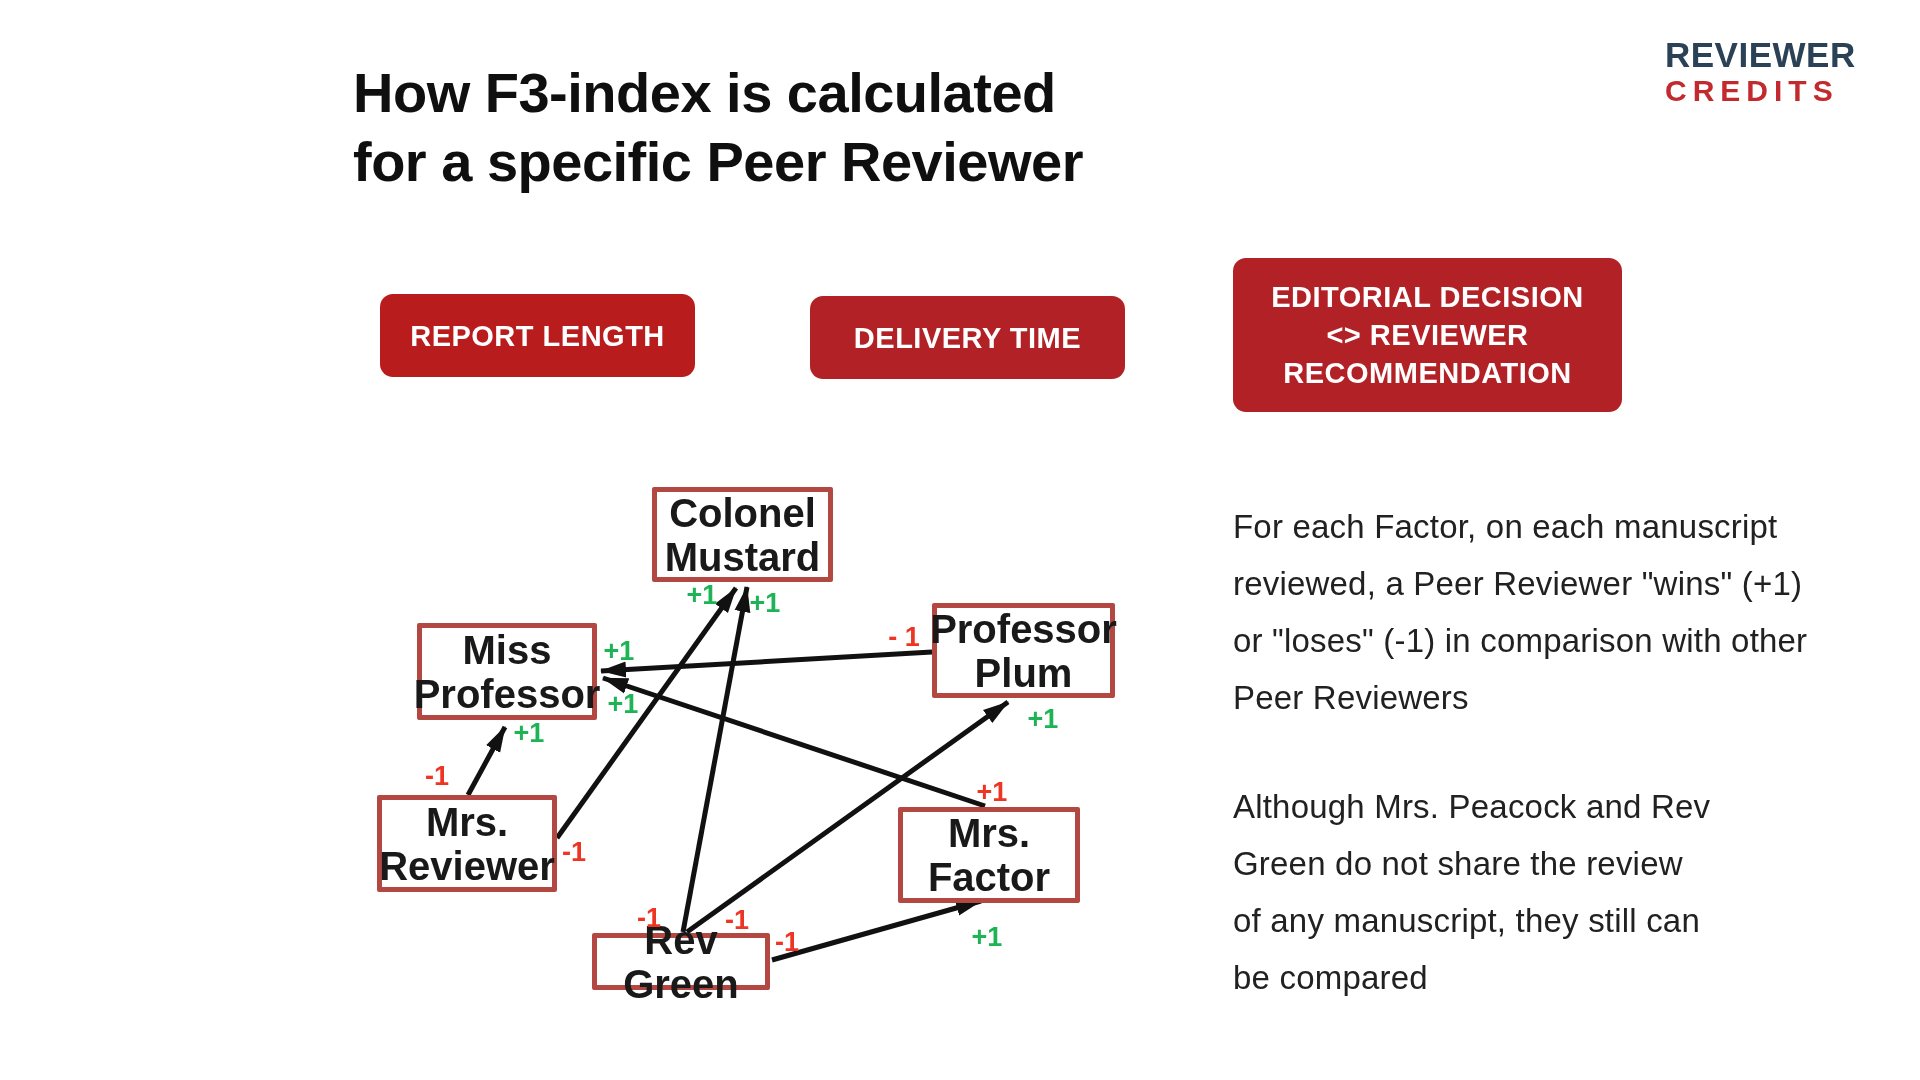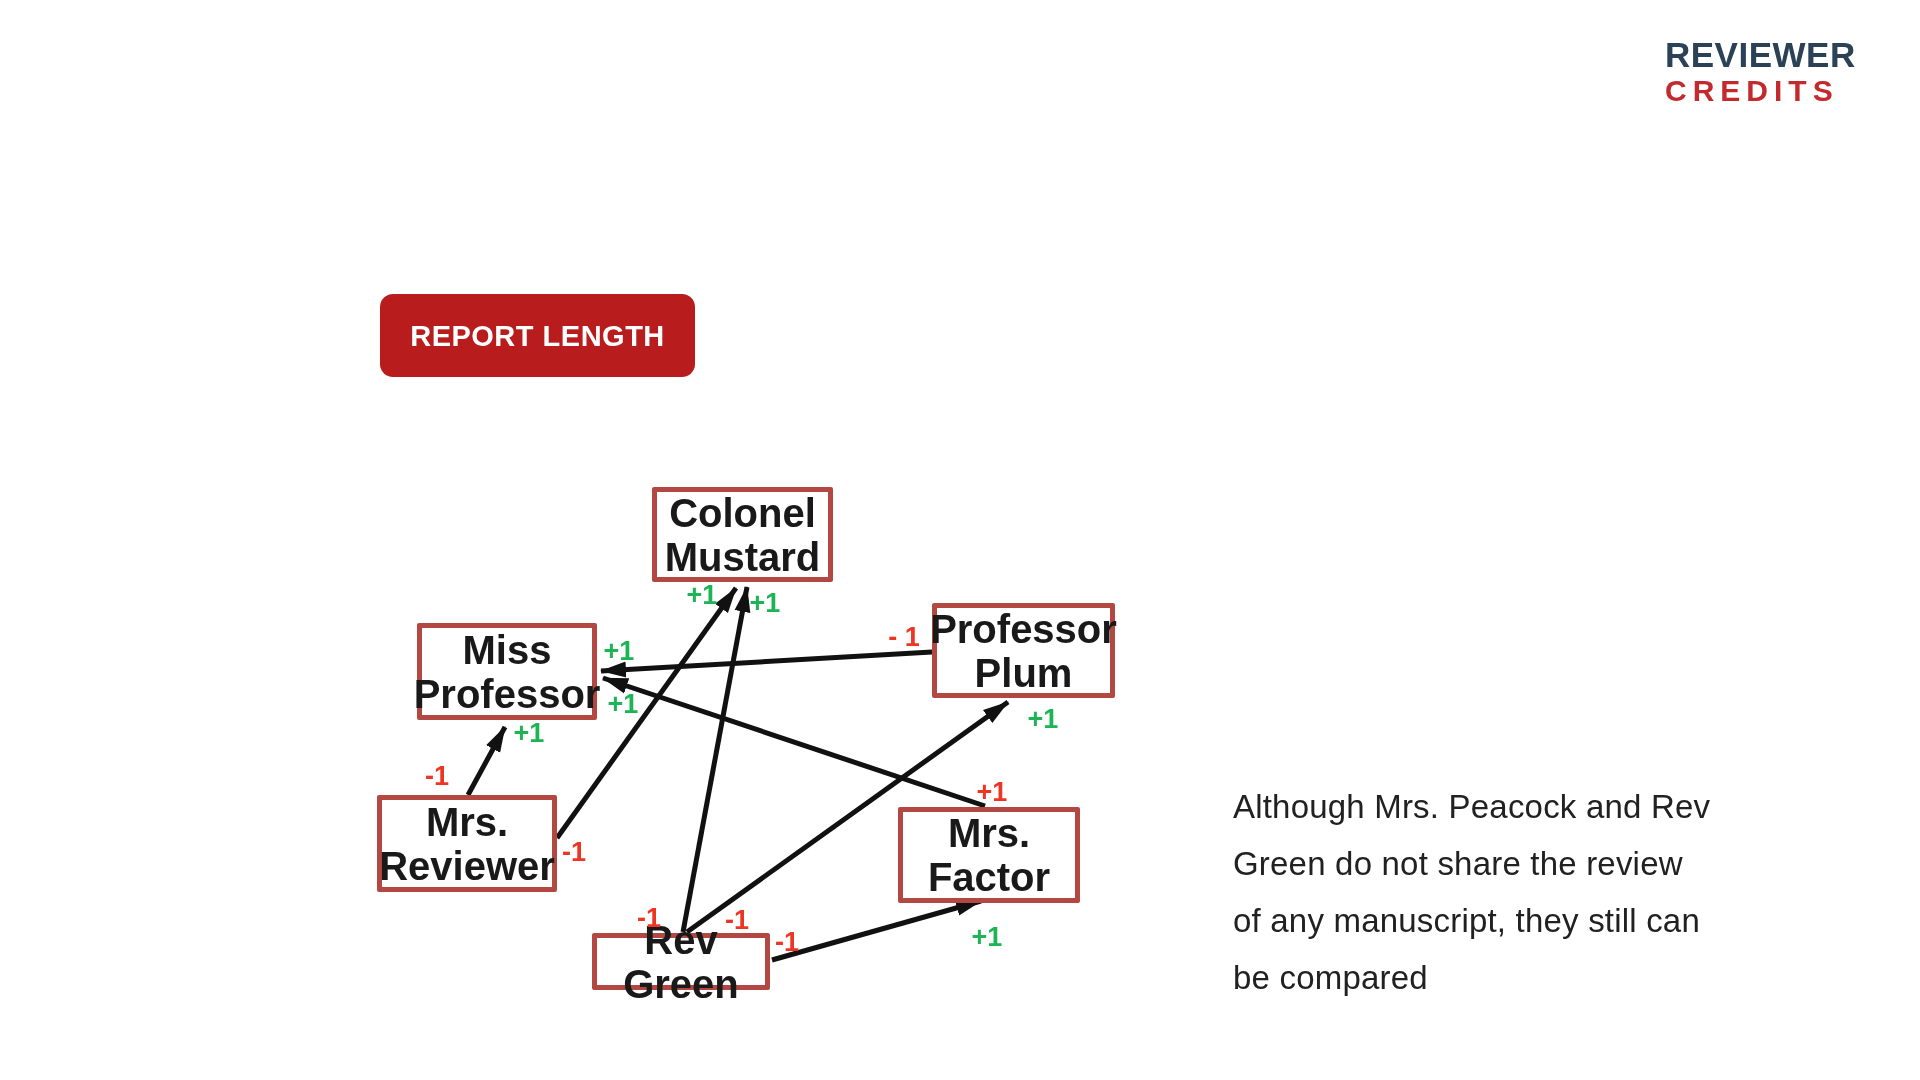--- a/index.html
+++ b/index.html
@@ -42,28 +42,38 @@
   .edge-label{
     position:absolute;transform:translate(-50%,-50%);
     font-size:27px;font-weight:700;white-space:nowrap;
   }
 </style>
 </head>
 <body>
 
 <div class="page">
 
+  <div class="title">How F3-index is calculated
+for a specific Peer Reviewer</div>
 
   <div class="logo">
     <div class="logo-line1" style="color: rgb(43, 65, 86);">REVIEWER</div>
     <div class="logo-line2" style="color: rgb(195, 42, 45);">CREDITS</div>
   </div>
 
   <div class="factor factor-report" style="background: #b91c1c;">REPORT LENGTH</div>
+  <div class="factor factor-delivery" style="background: rgb(178, 33, 37);">DELIVERY TIME</div>
+  <div class="factor factor-editorial" style="background: rgb(178, 33, 37);">EDITORIAL DECISION
+&lt;&gt; REVIEWER
+RECOMMENDATION</div>
 
+  <div class="para para-1">For each Factor, on each manuscript
+reviewed, a Peer Reviewer "wins" (+1)
+or "loses" (-1) in comparison with other
+Peer Reviewers</div>
   <div class="para para-2">Although Mrs. Peacock and Rev
 Green do not share the review
 of any manuscript, they still can
 be compared</div>
 
   <div id="diagram">
     <svg id="edges-svg" width="1920" height="1080" viewBox="0 0 1920 1080">
       <defs>
         <marker id="arrowhead" markerUnits="userSpaceOnUse" markerWidth="28" markerHeight="20" refX="25" refY="10" orient="auto">
           <polygon id="arrowhead-poly" points="0,2 26,10 0,18" fill="#111111"></polygon>

